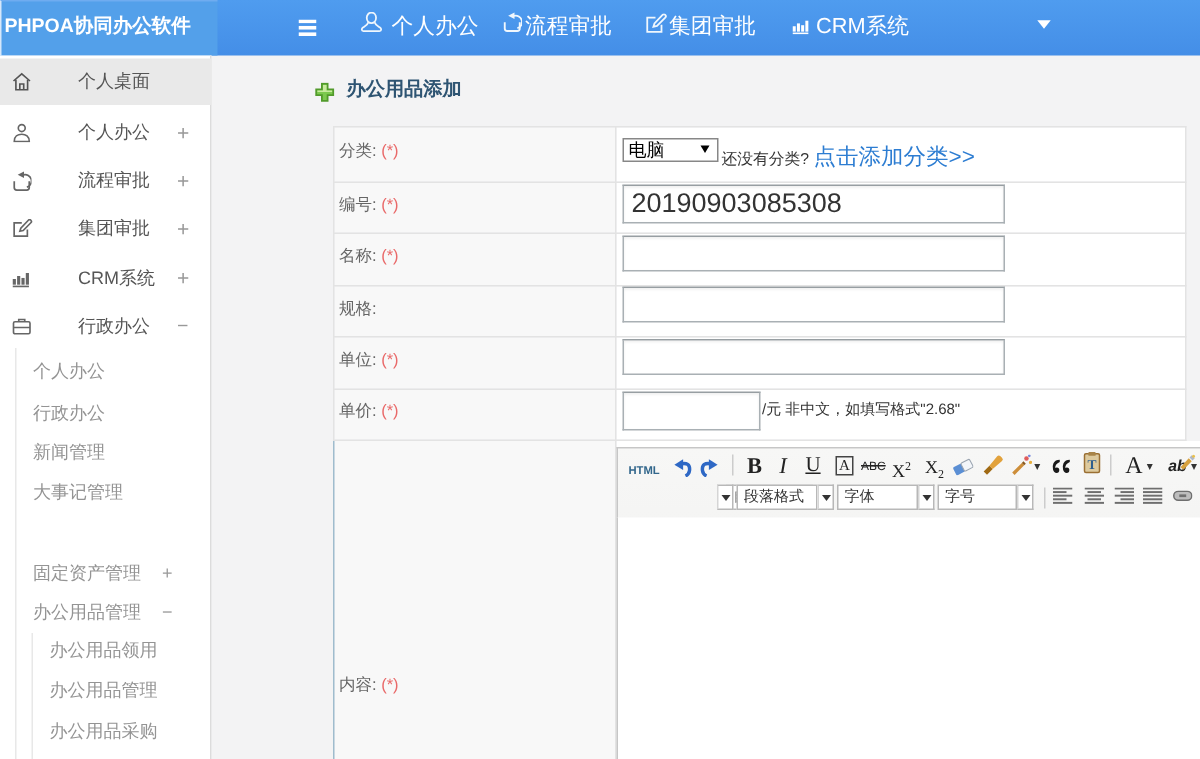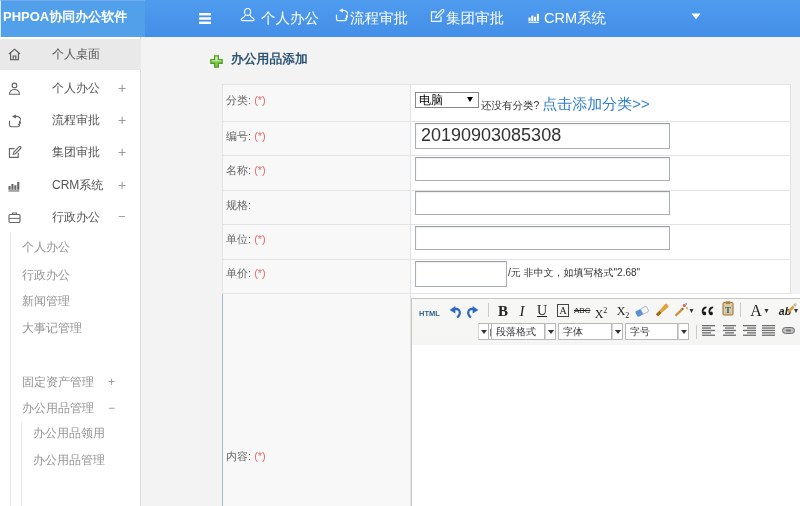--- a/index.html
+++ b/index.html
@@ -149,20 +149,21 @@
   </div>
 
   <div class="sb-sub" style="top:234px;">个人办公</div>
   <div class="sb-sub" style="top:262px;">行政办公</div>
   <div class="sb-sub" style="top:288px;">新闻管理</div>
   <div class="sb-sub" style="top:315px;font-family:Liberation Serif, serif;">大事记管理</div>
   <div class="sb-sub" style="top:369px;">固定资产管理<span style="color:#999; margin-left:14px;">+</span></div>
   <div class="sb-sub sb-sub3" style="top:420px;">办公用品领用</div>
   <div class="sb-sub" style="top:395px;">办公用品管理<span style="color:#999; margin-left:14px;">−</span></div>
   <div class="sb-sub sb-sub3" style="top:447px;">办公用品管理</div>
+  <div class="sb-sub sb-sub3" style="top:474px;">办公用品采购</div>
 
   <svg id="plusico" viewBox="0 0 13 13">
       <path d="M4.6 0.8 L8.4 0.8 L8.4 4.6 L12.2 4.6 L12.2 8.4 L8.4 8.4 L8.4 12.2 L4.6 12.2 L4.6 8.4 L0.8 8.4 L0.8 4.6 L4.6 4.6 Z" fill="#7cc94e" stroke="#529a2b" stroke-width="1.2"></path>
       <path d="M5.3 1.6 L7.7 1.6 L7.7 5.3 L11.4 5.3 L11.4 6.3 L1.6 6.3 L1.6 5.3 L5.3 5.3 Z" fill="#c8ea9e"></path>
     </svg>
   <div id="title">办公用品添加</div>
 
   <div class="lbl-cell" style="top:85px; height:36px;"></div>
   <div class="lbl-cell" style="top:122px; height:33px;"></div>
   <div class="lbl-cell" style="top:156px; height:34px;"></div>

